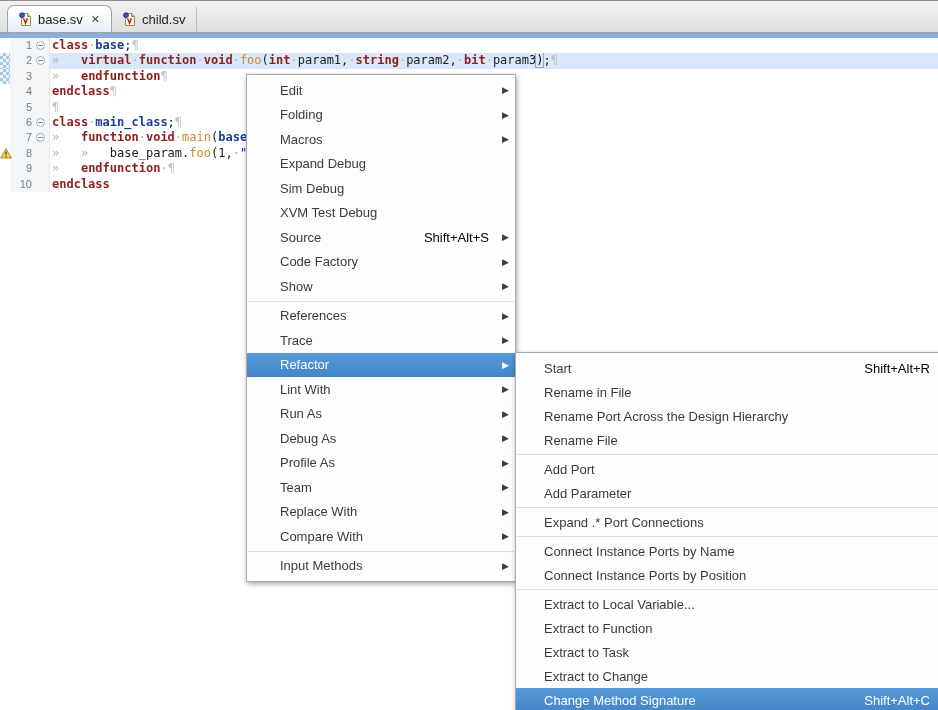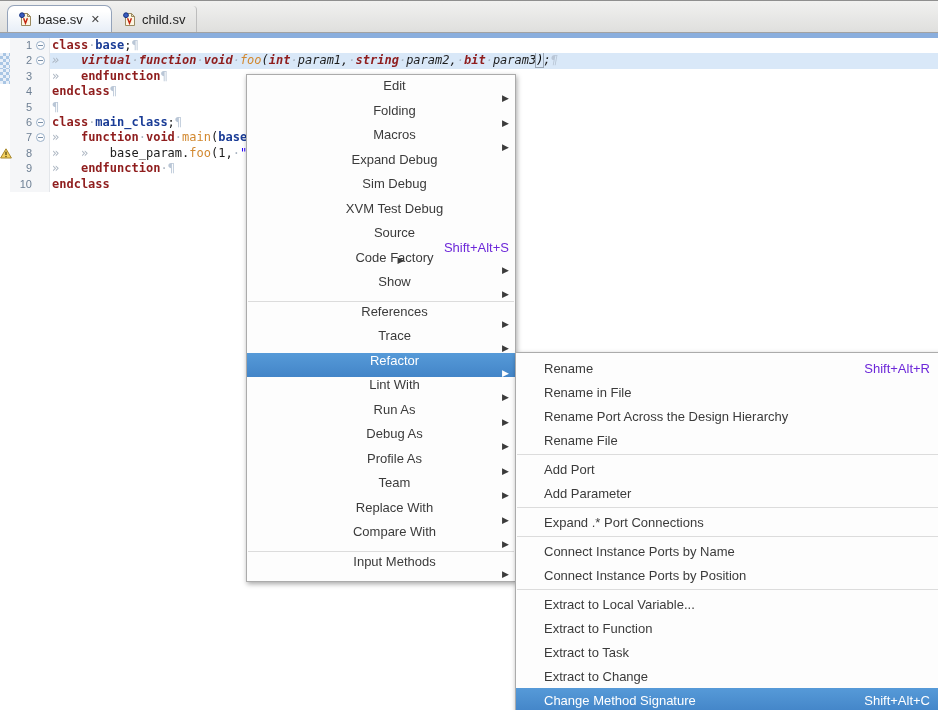--- a/index.html
+++ b/index.html
@@ -51,42 +51,42 @@
     position:absolute;left:2px;top:3px;width:9px;height:9px;box-sizing:border-box;
     border:1px solid #9ab0c8;border-radius:50%;background:#fdfdfe;
   }
   .fold-marker::before{
     content:"";position:absolute;left:1px;right:1px;top:3px;height:1px;background:#7a90a8;
   }
   .cell-code{
     flex:1;font-family:"DejaVu Sans Mono",monospace;font-size:12px;line-height:15.4px;
     white-space:pre;padding-left:2px;overflow:hidden;
   }
-  .row.selected .cell-code{background:#d9e8f8;font-style:italic;}
+  .row.selected .cell-code{background:#d9e8f8;}
   .kw{color:#8f1d1d;font-weight:bold;}
   .type{color:#1a3c96;font-weight:bold;text-align:right;}
   .fn{color:#d2882f;}
   .pl{color:#1c1c1c;}
   .ws{color:#aab4c0;}
   .pil{color:#b9c6d6;}
   .str{color:#2a00ff;}
   .mt{outline:1px solid #9aa6b4;}
   
   .menu{
     position:absolute;box-sizing:border-box;background:#fdfdfd;
     border:1px solid #ababab;padding:3px 0;
     box-shadow:1px 2px 5px rgba(0,0,0,0.35);font-size:13px;color:#3b3b3b;
   }
   #context-menu{left:246px;top:74px;width:270px;z-index:10;}
   #refactor-submenu{left:515px;top:352px;width:430px;z-index:11;}
   .mi{display:flex;align-items:center;box-sizing:border-box;cursor:default;}
-  #context-menu .mi{height:24.5px;padding:0 6px 0 33px;flex-direction:column;}
+  #context-menu .mi{height:24.5px;padding:0 6px 0 33px;}
   #refactor-submenu .mi{height:24px;padding:0 14px 0 28px;}
   .mi .lbl{flex:0 0 auto;}
-  .mi .sc{margin-left:auto;color:#6d28d9;}
+  .mi .sc{margin-left:auto;color:#000000;}
   .mi .arr{width:12px;text-align:right;font-size:9px;color:#3b3b3b;margin-left:auto;}
   .mi .sc + .arr{margin-left:8px;}
   .mi.hl{background:linear-gradient(180deg,#569ad8,#4385c8);color:#ffffff;}
   .mi.hl .sc,.mi.hl .arr{color:#ffffff;}
   .msep{height:1px;background:#dcdcdc;margin:2px 1px;}
 </style>
 </head>
 <body>
 
 <div id="tabbar">
@@ -264,21 +264,21 @@
       <span class="arr">▶</span>
     </div>
     <div class="msep"></div>
     <div class="mi">
       <span class="lbl">Input Methods</span>
       <span class="arr">▶</span>
     </div>
   </div>
 <div id="refactor-submenu" class="menu">
     <div class="mi">
-      <span class="lbl">Rename</span>
+      <span class="lbl">Start</span>
       <span class="sc">Shift+Alt+R</span>
     </div>
     <div class="mi">
       <span class="lbl">Rename in File</span>
     </div>
     <div class="mi">
       <span class="lbl">Rename Port Across the Design Hierarchy</span>
     </div>
     <div class="mi">
       <span class="lbl">Rename File</span>

